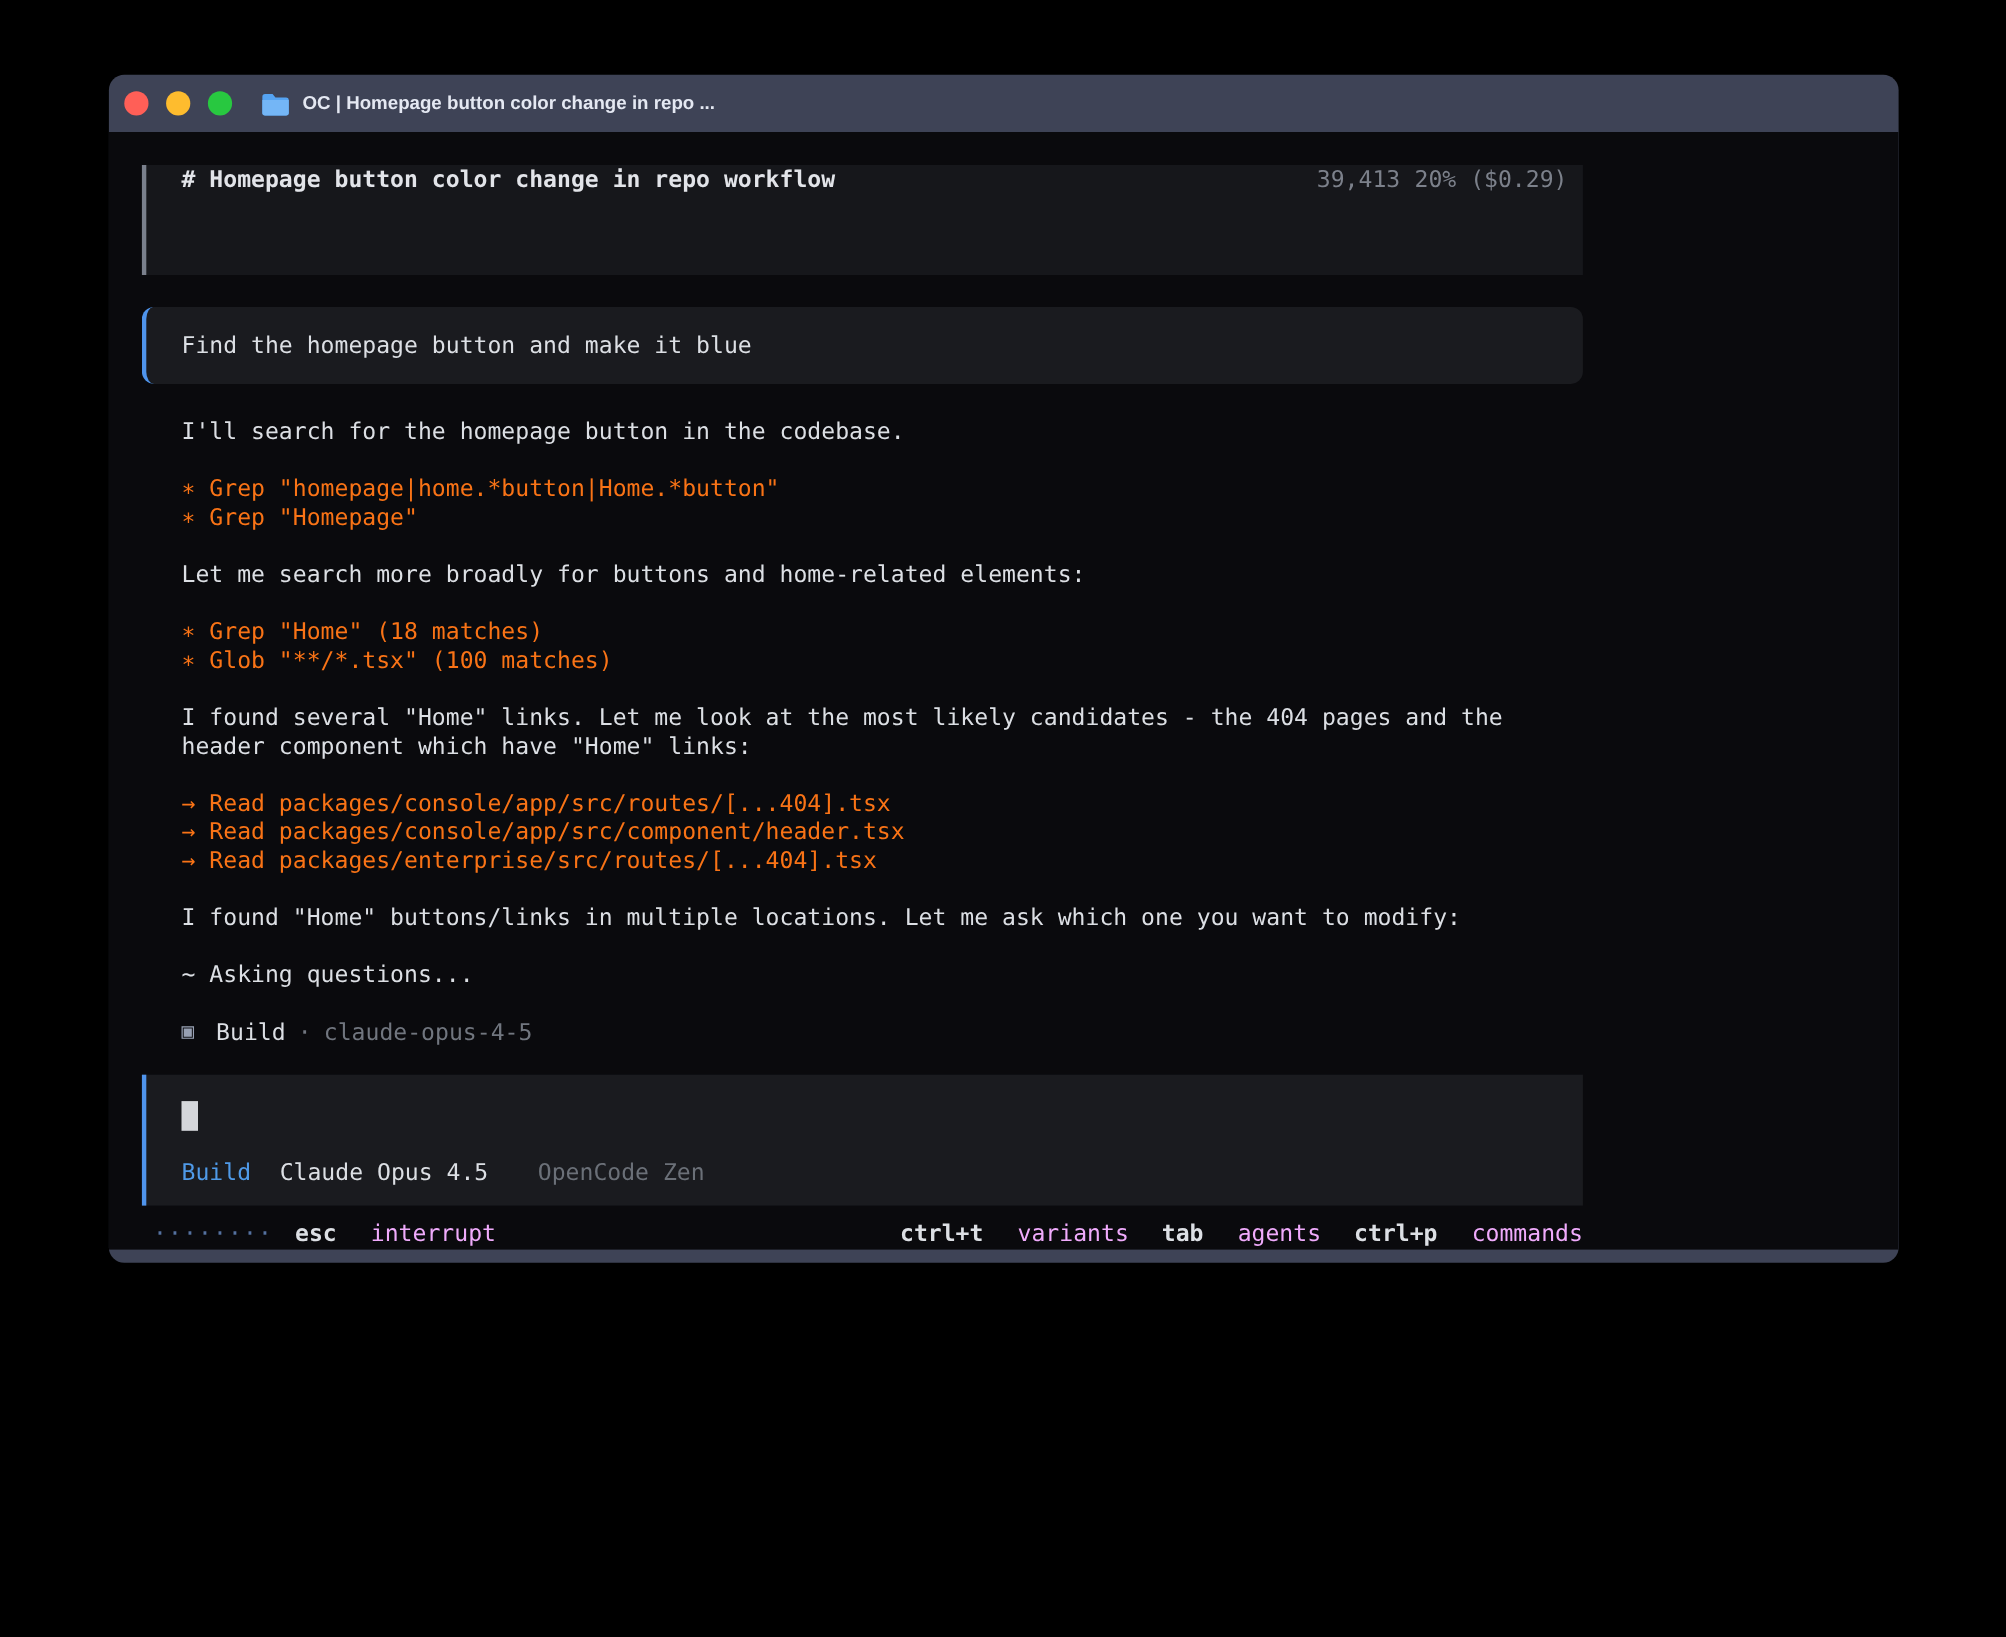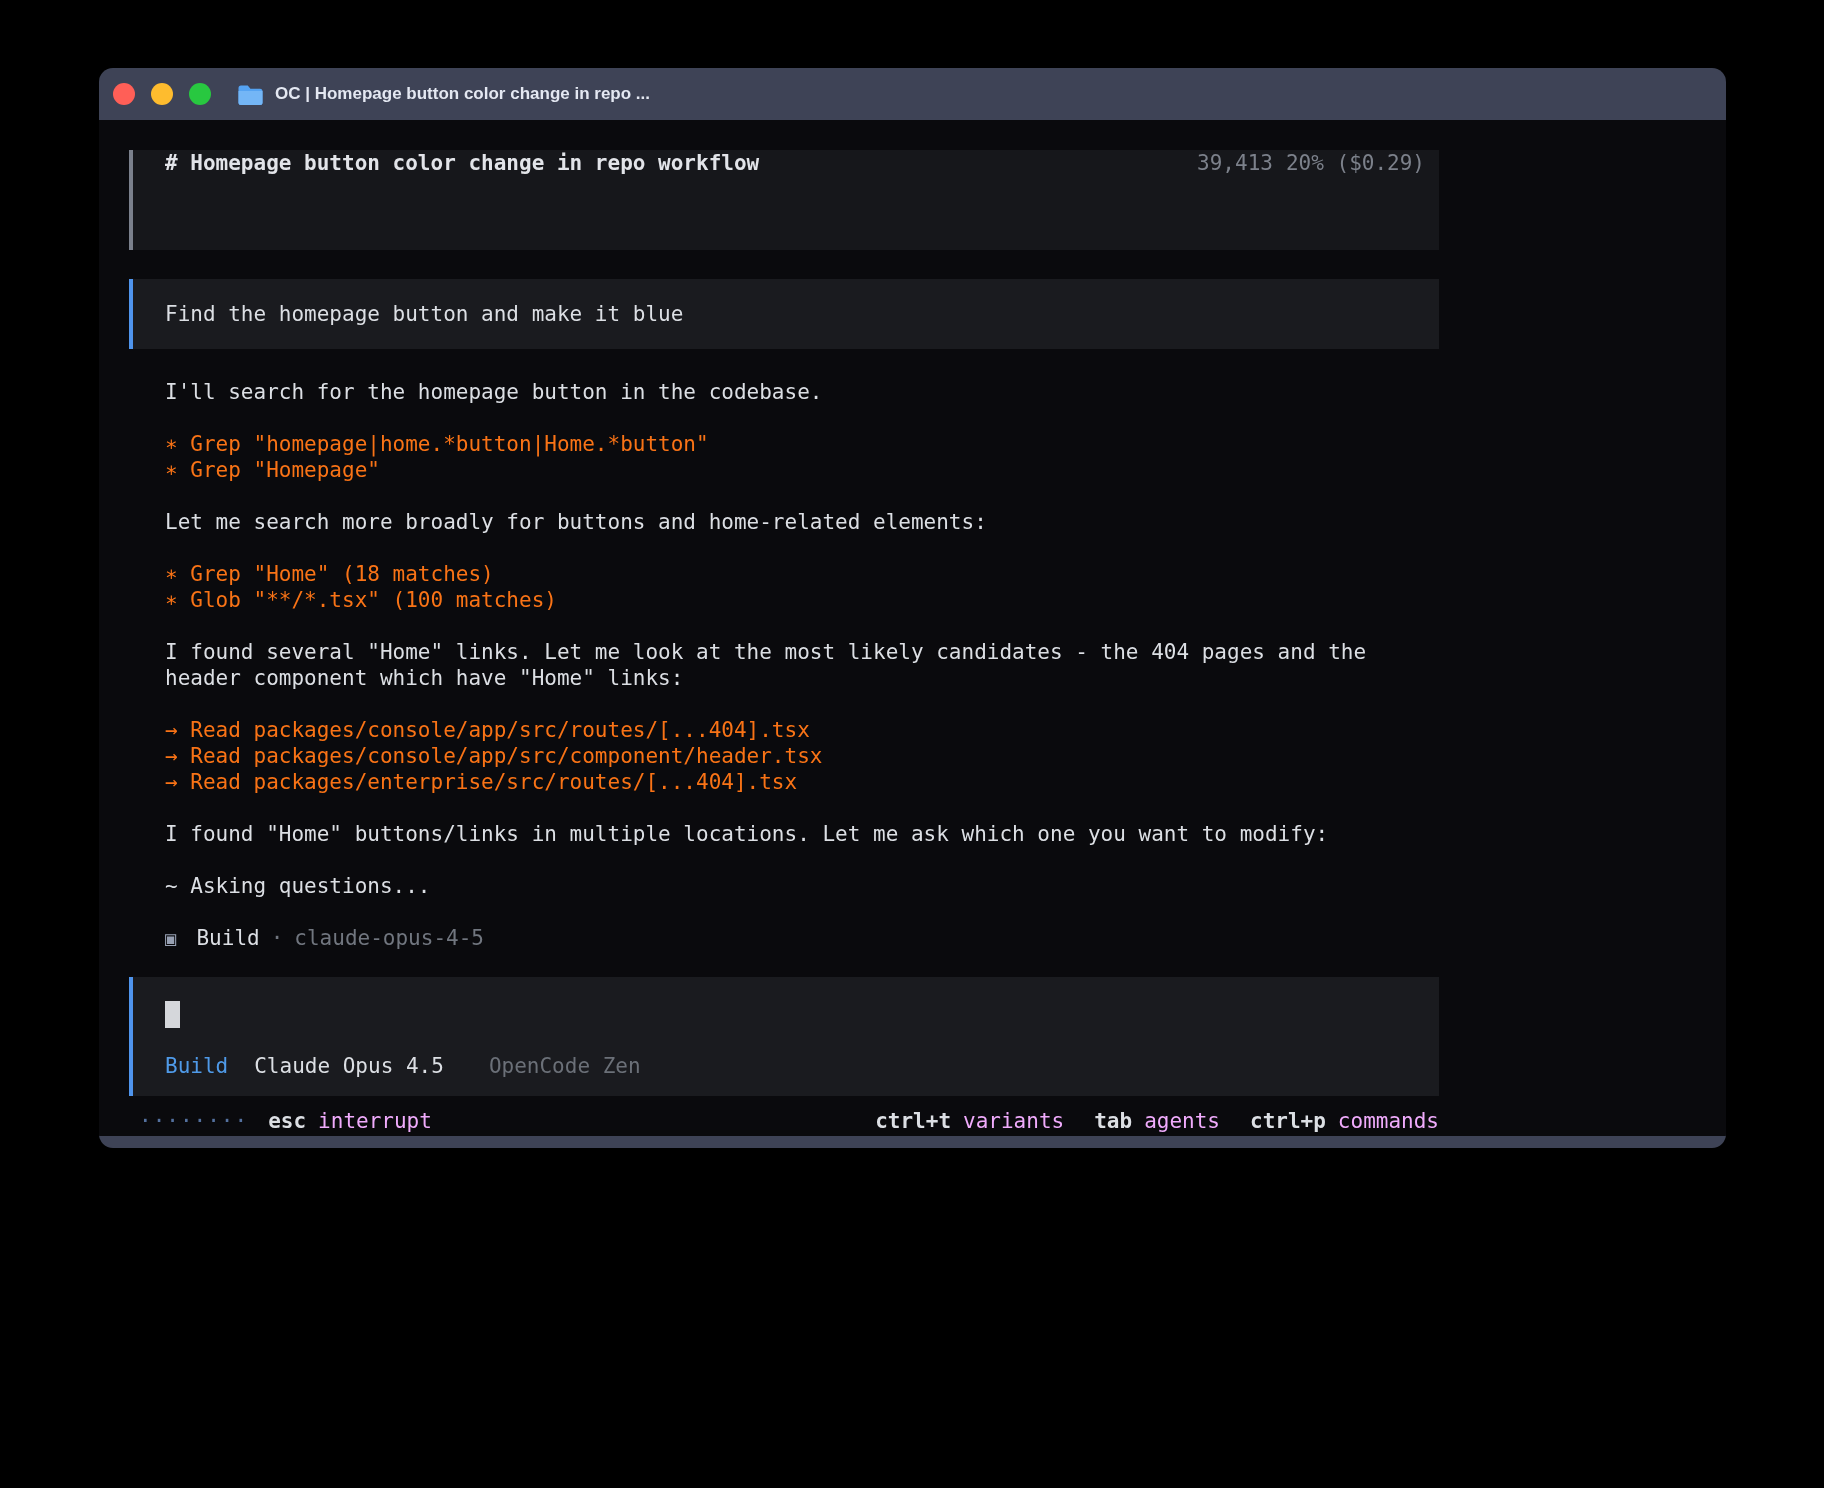--- a/index.html
+++ b/index.html
@@ -37,20 +37,21 @@
     padding:0 14px 0 32px;
   }
   .session-title { font-weight:700; color:#e2e4e9; white-space:pre; }
   .session-meta { color:#7c818b; display:flex; gap:13px; white-space:pre; }
 
   .user-msg {
     width:1310px; height:70px; margin-top:29px; background:#1a1b1f;
     border-left:4px solid #4f94ec;
     display:flex; align-items:center; padding-left:32px;
     color:#dcdfe4;
+    border-radius:11px;
   }
 
   .convo { margin-top:30px; padding-left:36px; width:1308px; }
   .convo > div, .convo > p { margin-bottom:26px; }
   .t { color:#dcdfe4; }
   .tool { color:#f97316; }
   .tool div { white-space:pre; }
 
   .agent-line { display:flex; align-items:center; margin-bottom:0; }
   .agent-icon { color:#97a0b2; font-size:19px; margin-right:20px; }
@@ -66,21 +67,21 @@
   .cursor { display:block; width:15px; height:27px; background:#d5d7db; }
   .input-status { margin-top:25px; display:flex; align-items:center; }
   .input-mode { color:#4f9ae8; margin-right:26px; }
   .input-model { color:#dcdfe4; margin-right:13px; }
   .input-provider { color:#6b7078;margin-left:32px; }
 
   .footer {
     width:1310px; margin-top:12px; display:flex; align-items:center;
   }
   .dots { color:#54719f; letter-spacing:1px; margin-left:10px; }
-  .hint { display:flex; align-items:center; }
+  .hint { display:flex; align-items:center;gap:19px; }
   .hint .key { font-weight:700; color:#dcdfe4; }
   .hint .label { color:#f0abfc; margin-left:12px; }
   .hint-left { margin-left:20px; }
   .footer-right { margin-left:auto; display:flex; gap:30px; }
 </style>
 </head>
 <body>
 
 <div class="window">
 

